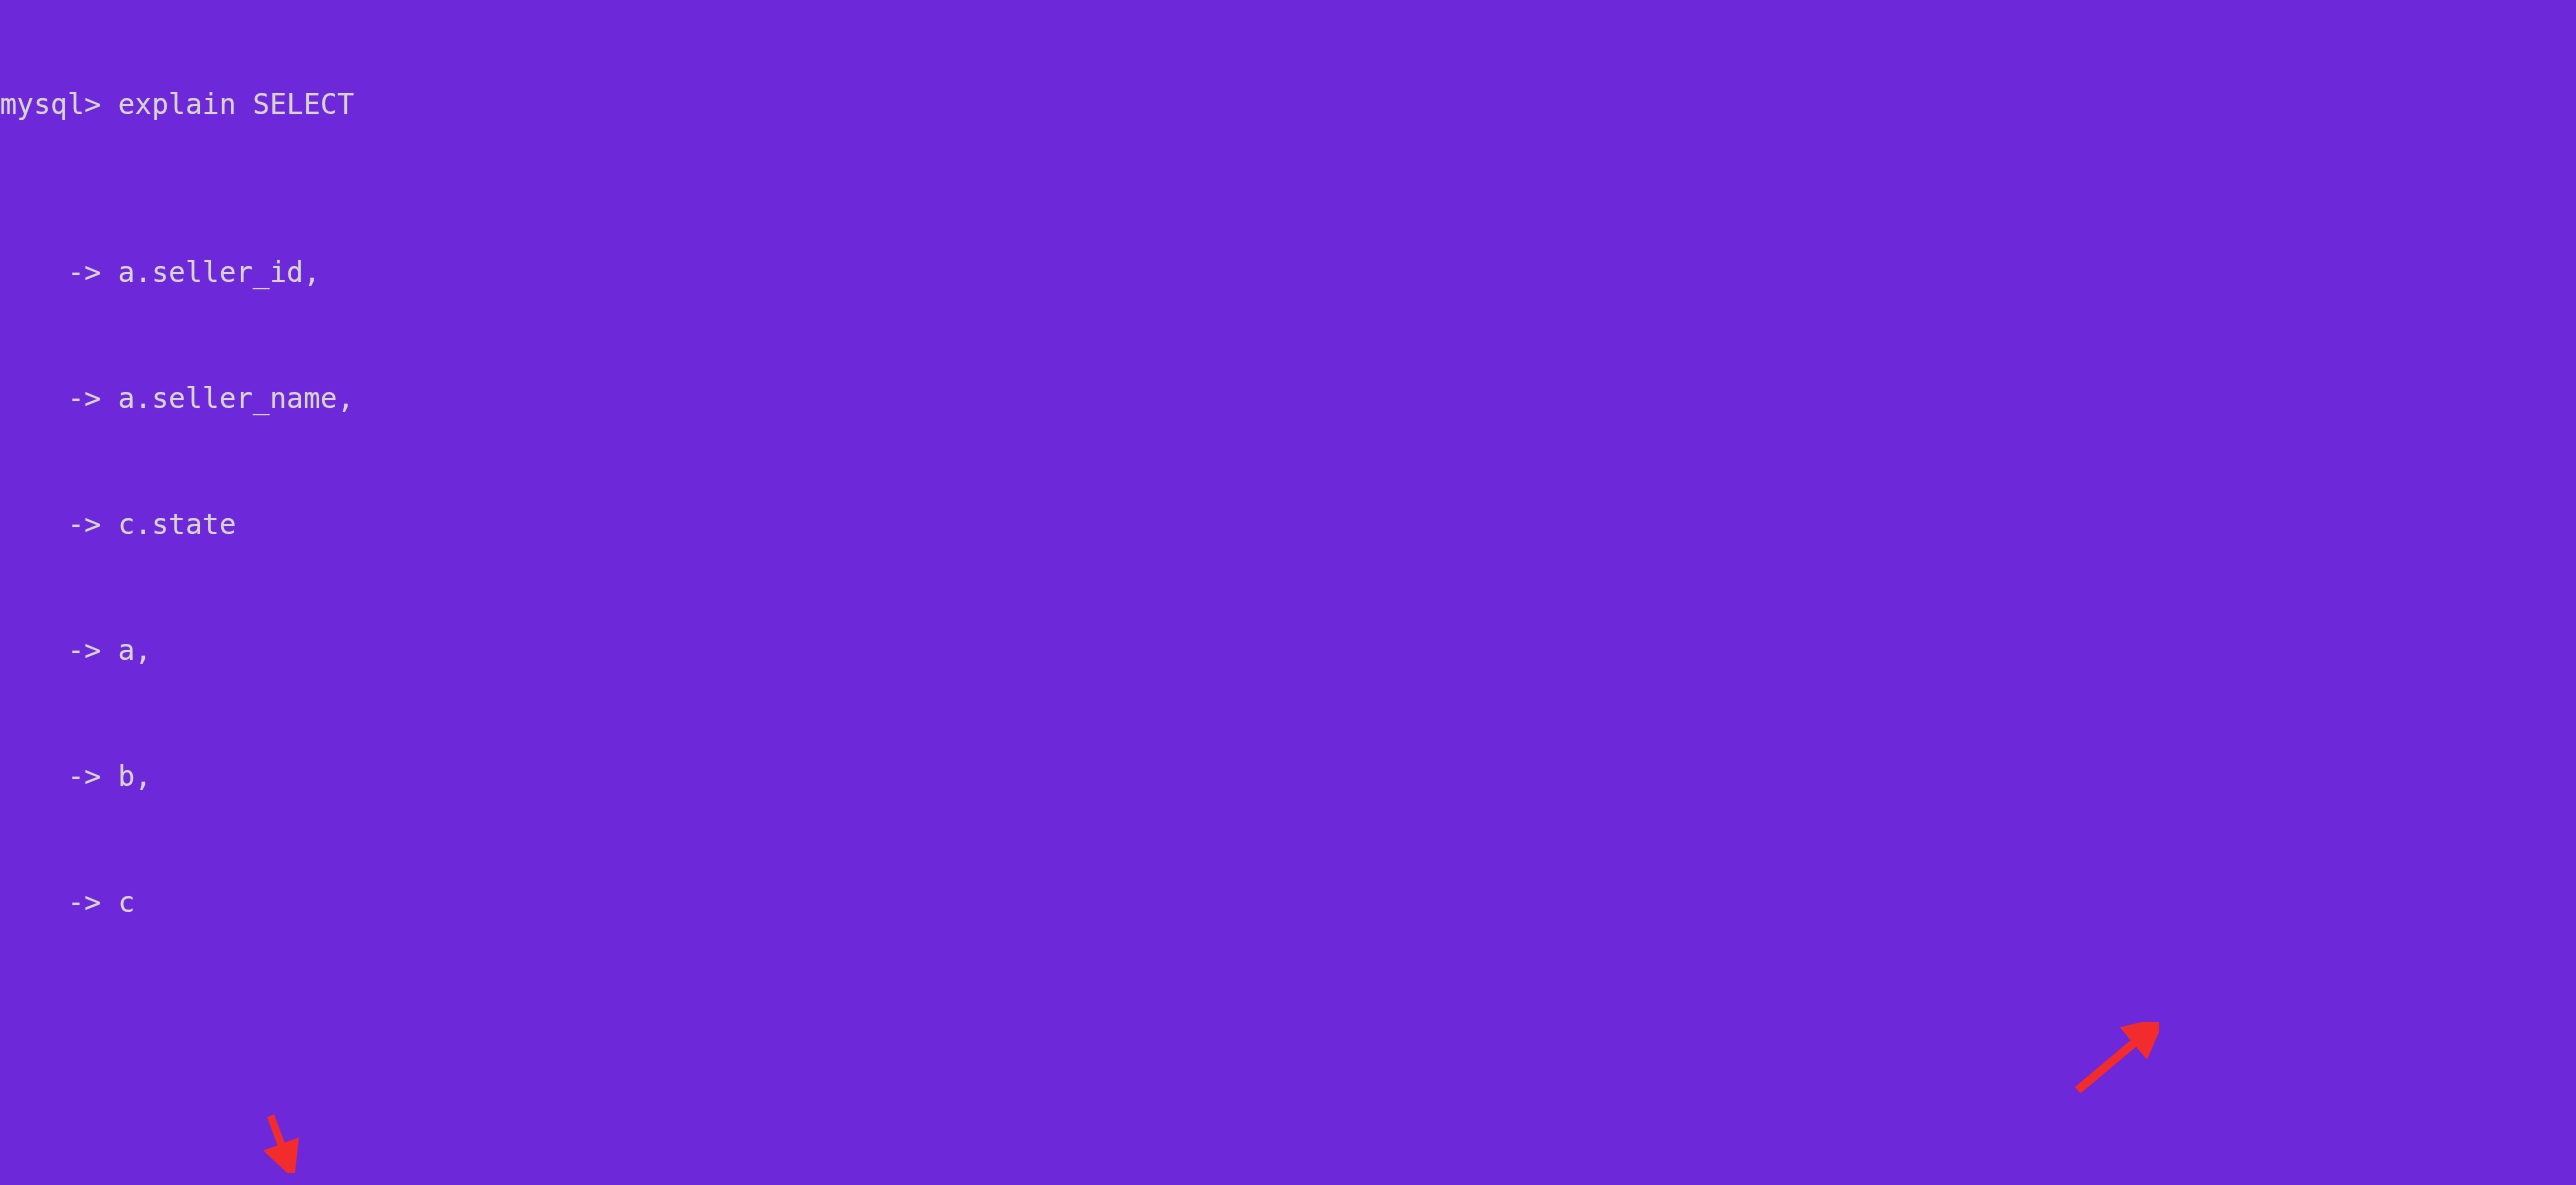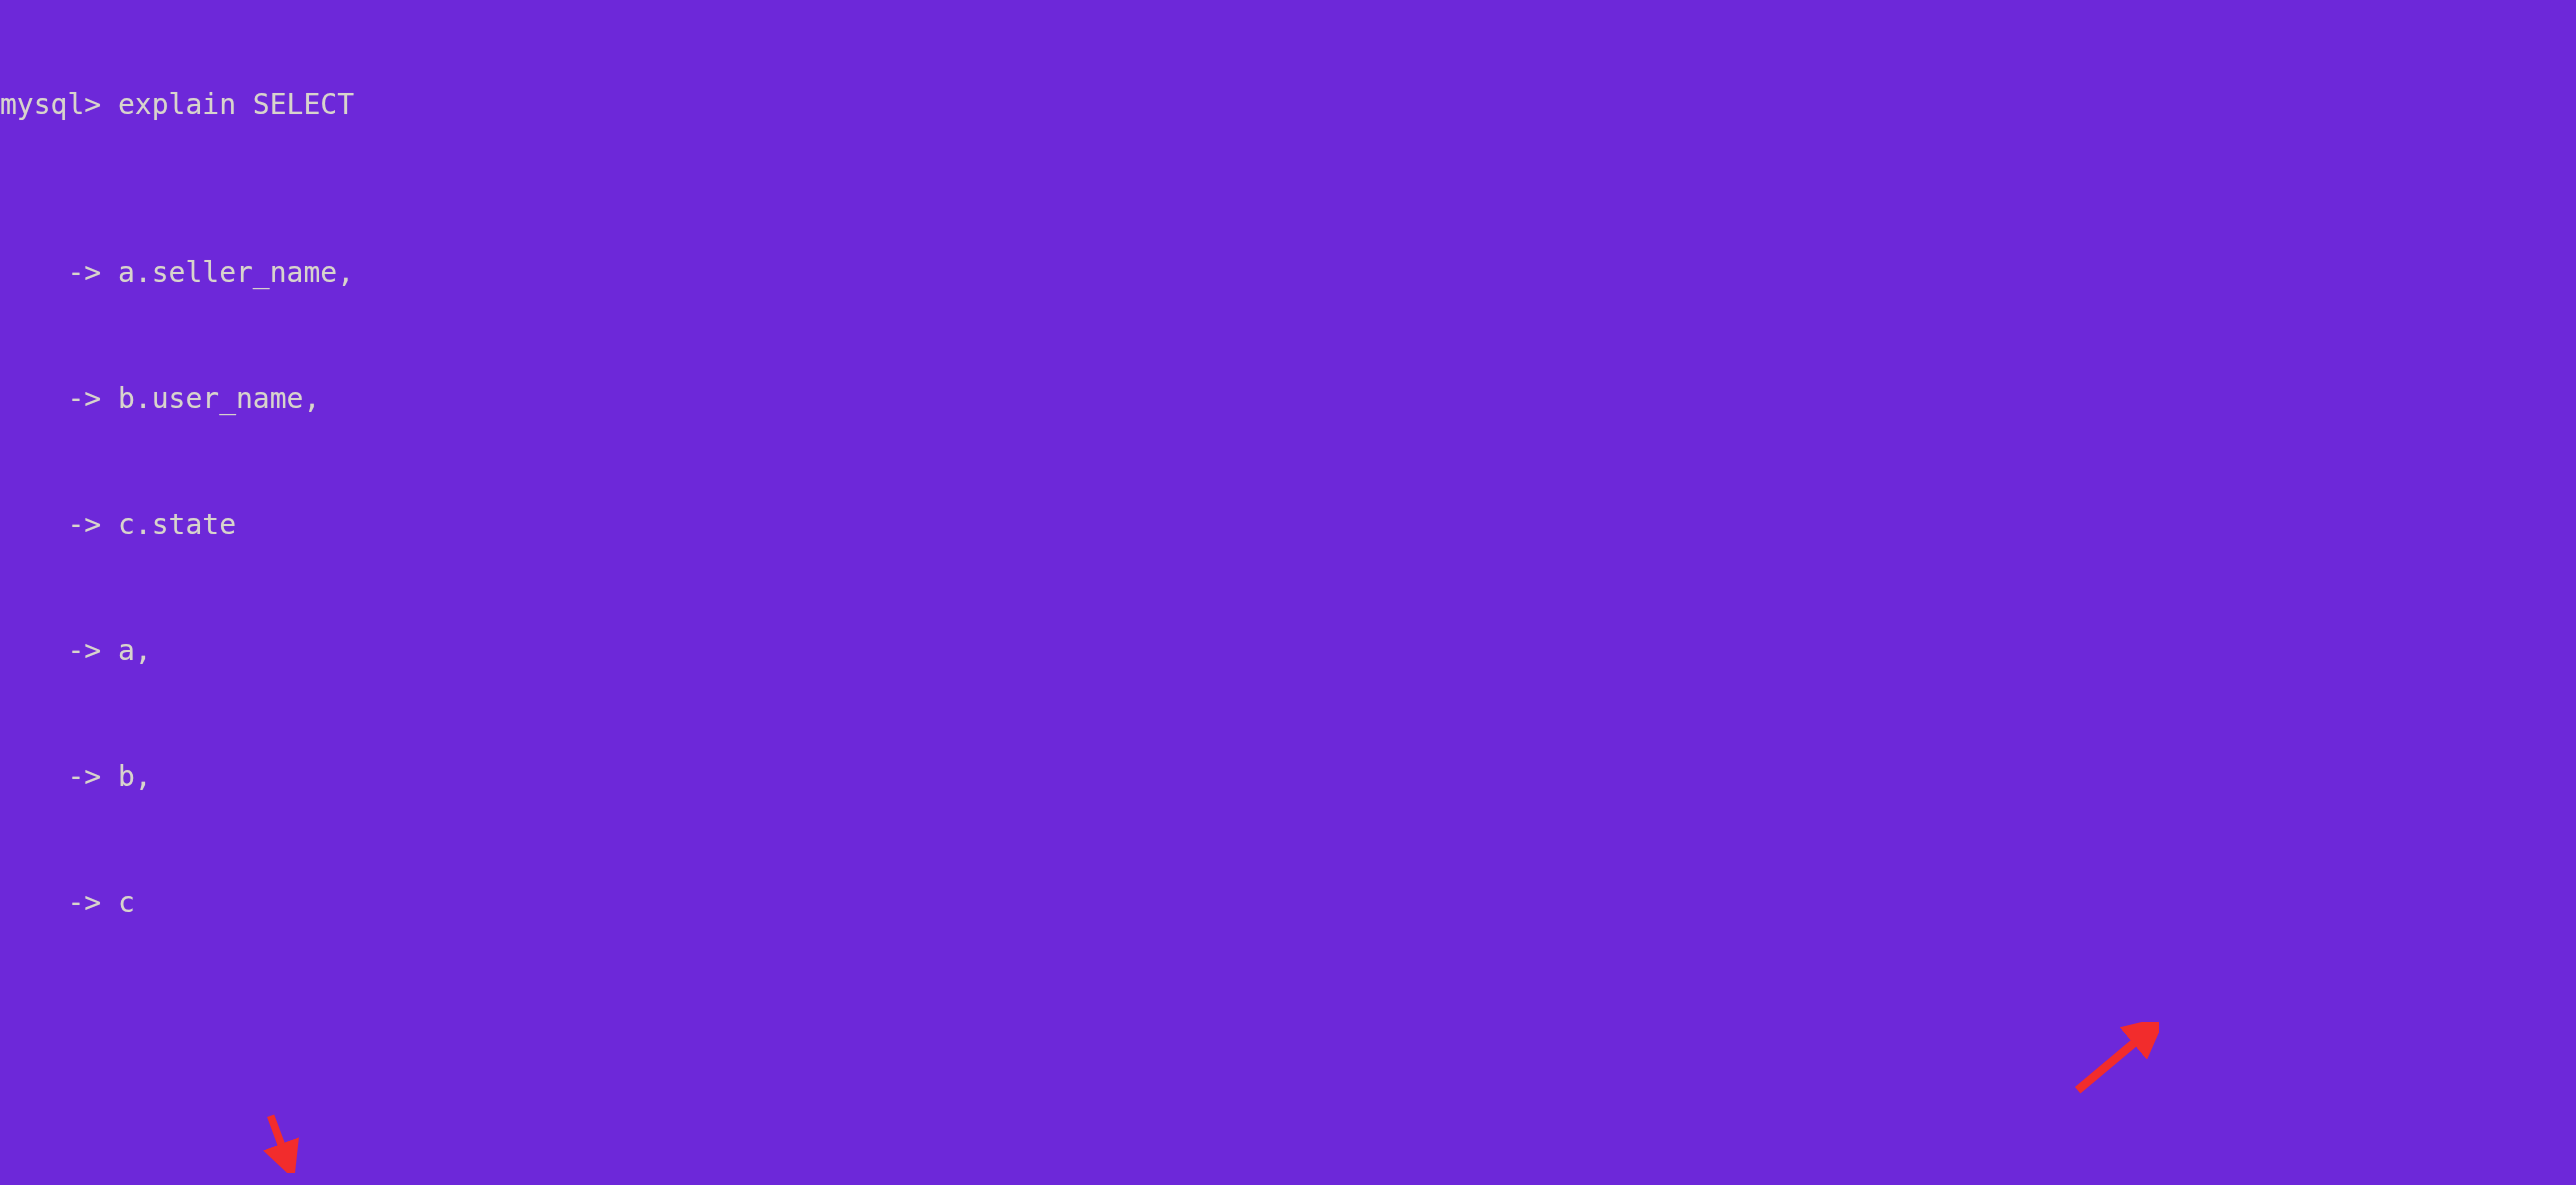--- a/index.html
+++ b/index.html
@@ -52,22 +52,22 @@
   }
 </style>
 </head>
 <body>
 
 <div id="screen">
 
   <div id="terminal">
     <div class="line">mysql&gt; explain SELECT</div>
 
+    <div class="line">    -&gt; a.seller_id,</div>
     <div class="line">    -&gt; a.seller_name,</div>
-    <div class="line">    -&gt; b.user_name,</div>
     <div class="line">    -&gt; c.state</div>
     <div class="line">    -&gt; a,</div>
     <div class="line">    -&gt; b,</div>
     <div class="line">    -&gt; c</div>
     
     
     
     
     
     

